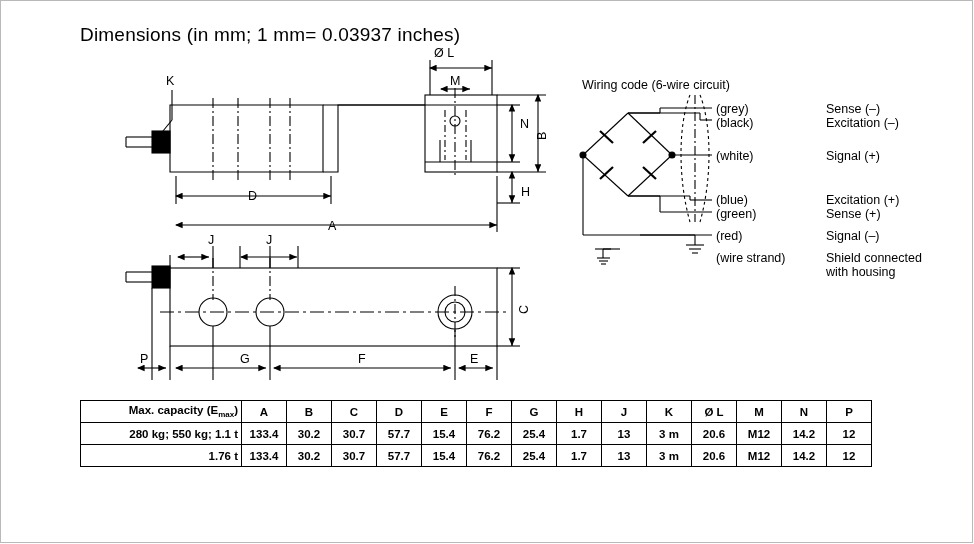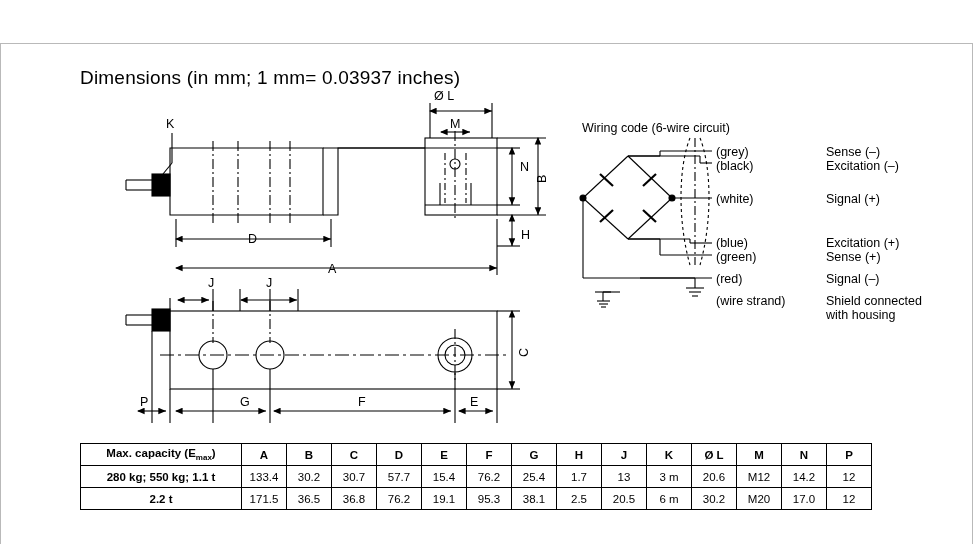--- a/index.html
+++ b/index.html
@@ -13,21 +13,20 @@
     font-family: "Liberation Sans", sans-serif;
     color: #000;
     position: relative;
     overflow: hidden;
   }
   #sheet {
     position: absolute;
     left: 0; top: 0;
     width: 974px;
     height: 482px;
-    margin-top: 43px;
   }
   .title {
     position: absolute;
     left: 80px;
     top: 24px;
     font-size: 19px;
     letter-spacing: 0.2px;
   }
   svg.art {
     position: absolute;
@@ -57,28 +56,28 @@
   #dimtable th, #dimtable td {
     border: 1px solid #000;
     text-align: center;
     padding: 2px 3px;
     height: 17px;
     font-weight: bold;
     white-space: nowrap;
   }
   #dimtable th.cap, #dimtable td.cap {
     width: 154px;
-    text-align: center;
+    text-align: right;
   }
   #dimtable td.val, #dimtable th.col {
     width: 38px;
     font-weight: bold;
   }
   #dimtable td.val {
-    font-weight: normal;
+    font-weight: bold;
   }
   .frame {
     position: absolute;
     left: 0; top: 0;
     width: 973px;
     height: 543px;
     border: 1px solid #b9b9b9;
     box-sizing: border-box;
     pointer-events: none;
   }
@@ -321,32 +320,32 @@
         <td class="val">25.4</td>
         <td class="val">1.7</td>
         <td class="val">13</td>
         <td class="val">3 m</td>
         <td class="val">20.6</td>
         <td class="val">M12</td>
         <td class="val">14.2</td>
         <td class="val">12</td>
       </tr>
       <tr>
-        <td class="cap">2.2 t</td>
-        <td class="val">171.5</td>
-        <td class="val">36.5</td>
-        <td class="val">36.8</td>
+        <td class="cap">1.76 t</td>
+        <td class="val">133.4</td>
+        <td class="val">30.2</td>
+        <td class="val">30.7</td>
+        <td class="val">57.7</td>
+        <td class="val">15.4</td>
         <td class="val">76.2</td>
-        <td class="val">19.1</td>
-        <td class="val">95.3</td>
-        <td class="val">38.1</td>
-        <td class="val">2.5</td>
-        <td class="val">20.5</td>
-        <td class="val">6 m</td>
-        <td class="val">30.2</td>
-        <td class="val">M20</td>
-        <td class="val">17.0</td>
+        <td class="val">25.4</td>
+        <td class="val">1.7</td>
+        <td class="val">13</td>
+        <td class="val">3 m</td>
+        <td class="val">20.6</td>
+        <td class="val">M12</td>
+        <td class="val">14.2</td>
         <td class="val">12</td>
       </tr>
     </tbody>
   </table>
 
 </div>
 
 </body></html>

